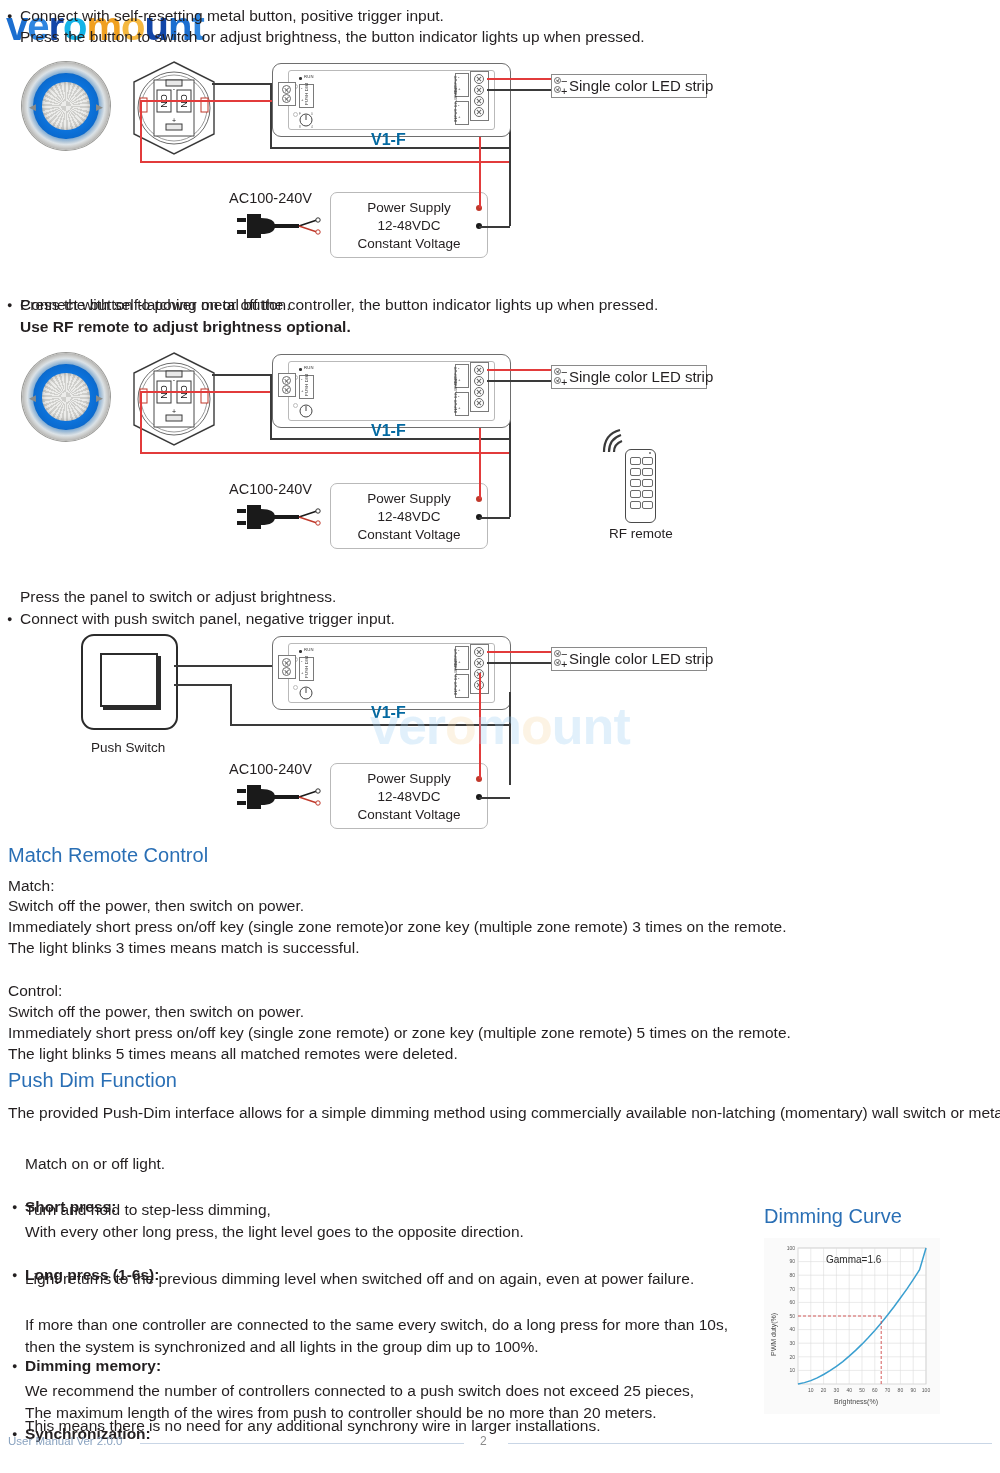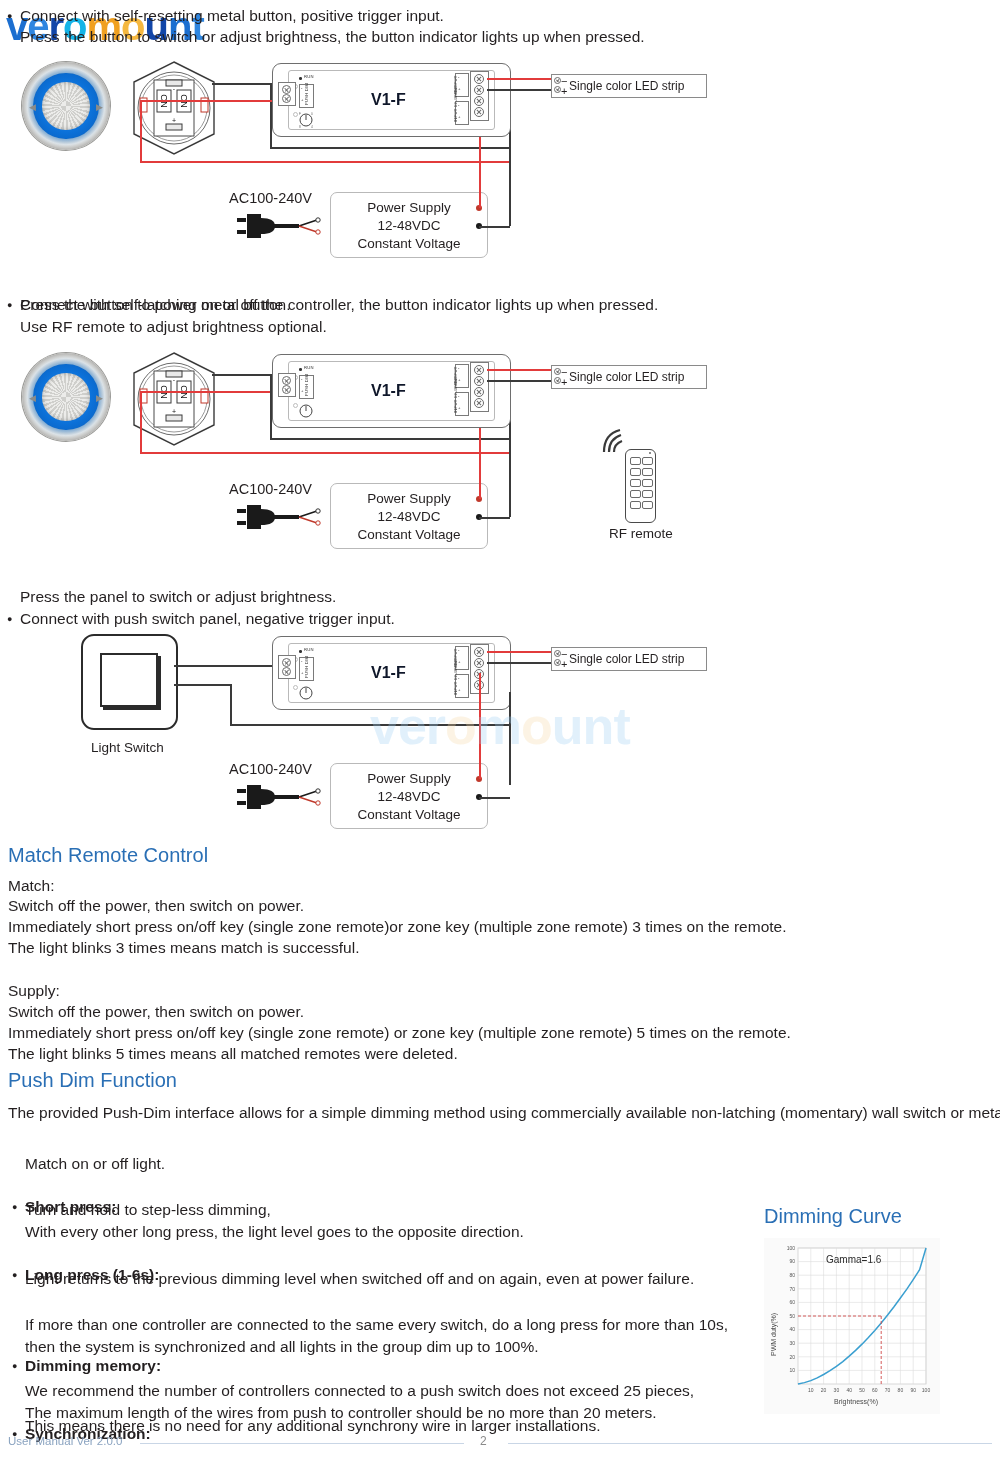--- a/index.html
+++ b/index.html
@@ -22,21 +22,21 @@
   .bullet::before{content:"\25CF";position:absolute;left:-13px;top:0;font-size:9px;line-height:22px;}
   .h2{color:#2a6fb5;font-size:20px;line-height:24px;}
   
   .wire{position:absolute;background:#3a3a3a;}
   .wire.red{background:#e23b3b;}
   .wire.h{height:1.6px;}
   .wire.v{width:1.6px;}
   
   .ctrl{border:1.6px solid #6e6e6e;border-radius:9px;background:#fff;}
   .ctrl-inner{position:absolute;border:1px solid #b9b9b9;border-radius:3px;background:#fff;}
-  .ctrl-name{position:absolute;font-weight:700;font-size:16px;color:#0f172a;}
+  .ctrl-name{position:absolute;font-weight:700;font-size:16px;color:#0369a1;margin-top:40px;}
   .tinytxt{position:absolute;font-size:4.2px;line-height:5px;color:#333;letter-spacing:.2px;}
   .vtxt{transform:rotate(-90deg);transform-origin:left top;white-space:nowrap;}
   .term-blk{position:absolute;border:1px solid #7a7a7a;background:#fff;}
   .screw{position:absolute;border:1px solid #6a6a6a;border-radius:50%;background:#fff;}
   .screw::before,.screw::after{content:"";position:absolute;background:#6a6a6a;}
   .screw::before{left:50%;top:1px;bottom:1px;width:.9px;transform:translateX(-50%) rotate(45deg);}
   .screw::after{top:50%;left:1px;right:1px;height:.9px;transform:translateY(-50%) rotate(45deg);}
   .hole{position:absolute;width:3.4px;height:3.4px;border:1px solid #bdbdbd;border-radius:50%;}
   .runled{position:absolute;width:2.6px;height:2.6px;background:#333;border-radius:50%;}
   
@@ -50,21 +50,21 @@
   .mbtn .cap{position:absolute;inset:23%;border-radius:50%;
     background:
       repeating-conic-gradient(from 0deg,#ececea 0deg 6deg,#cfcfcc 6deg 12deg);
     box-shadow:inset 0 0 5px rgba(0,0,0,.25);}
   .mbtn .arrowL,.mbtn .arrowR{position:absolute;font-size:9px;color:#8b8b88;top:46%;}
   
   .psbox{position:absolute;border:1.5px solid #b9b9b9;border-radius:7px;background:#fff;}
   .pstxt{text-align:center;font-size:13.5px;line-height:18px;color:#231f20;}
   
   .strip{position:absolute;border:1px solid #8a8a8a;background:#fff;}
-  .striptxt{position:absolute;font-size:12px;line-height:16px;white-space:nowrap;color:#231f20;}
+  .striptxt{position:absolute;font-size:15px;line-height:16px;white-space:nowrap;color:#231f20;}
   
   .rfbody{position:absolute;border:1.6px solid #4a4a4a;border-radius:6px;background:#fff;}
   .rfkey{position:absolute;border:1.2px solid #6a6a6a;border-radius:2px;background:#fff;}
   
   .pswpanel{position:absolute;border:2.2px solid #2b2b2b;border-radius:13px;background:#fff;}
   .pswinner{position:absolute;border:2.2px solid #2b2b2b;background:#fff;
             box-shadow:3px 3px 0 0 #2b2b2b;}
   
   .chartwrap{position:absolute;background:#fafafa;}
   .axislbl{position:absolute;font-size:6px;color:#4a4a4a;}
@@ -187,21 +187,21 @@
   <div class="pstxt">Constant Voltage</div>
 </div>
 <div class="abs" style="left:476px;top:205px;width:6px;height:6px;background:#c0392b;border-radius:50%;"></div>
 <div class="abs" style="left:476px;top:223px;width:6px;height:6px;background:#1a1a1a;border-radius:50%;"></div>
 <div class="wire v red" style="left:479px;top:162px;height:46px;"></div>
 <div class="wire v" style="left:509px;top:147px;height:79px;"></div>
 <div class="wire h" style="left:479px;top:226px;width:31px;"></div>
 
 <div class="abs para bullet" style="left:20px;top:272px;">Connect with self-latching metal button.</div>
 <div class="abs para" style="left:20px;top:294px;">Press the button to power on or off the controller, the button indicator lights up when pressed.</div>
-<div class="abs para" style="left:20px;top:316px;">Use RF remote to adjust brightness optional.</div>
+<div class="abs para" style="left:20px;top:316px;font-weight:bold;">Use RF remote to adjust brightness optional.</div>
 
 <div class="mbtn" style="left:22px;top:353px;width:88px;height:88px;">
   <div class="ring"></div>
     <div class="cap"></div>
   <div class="arrowL" style="left:8%;">◀</div>
     <div class="arrowR" style="right:8%;">▶</div>
 </div>
 <svg class="abs" style="left:126px;top:351px;" width="96" height="96">
   <polygon points="48,2 88,22 88,74 48,94 8,74 8,22" fill="#fff" stroke="#3a3a3a" stroke-width="1.4"></polygon>
   <circle cx="48" cy="48" r="36" fill="none" stroke="#6b6b6b" stroke-width="1"></circle>
@@ -311,21 +311,21 @@
   <div class="rfkey" style="left:16px;top:51px;width:9px;height:6px;"></div>
 </div>
 <div class="abs" style="left:609px;top:526px;font-size:13.5px;">RF remote</div>
 
 <div class="abs para bullet" style="left:20px;top:564px;">Connect with push switch panel, negative trigger input.</div>
 <div class="abs para" style="left:20px;top:586px;">Press the panel to switch or adjust brightness.</div>
 
 <div class="pswpanel" style="left:81px;top:634px;width:93px;height:92px;">
   <div class="pswinner" style="left:17px;top:17px;width:54px;height:50px;"></div>
 </div>
-<div class="abs" style="left:91px;top:740px;font-size:13.5px;">Light Switch</div>
+<div class="abs" style="left:91px;top:740px;font-size:13.5px;">Push Switch</div>
 <div class="wire h" style="left:174px;top:665px;width:105px;"></div>
 <div class="wire h" style="left:174px;top:684px;width:57px;"></div>
 <div class="wire v" style="left:230px;top:684px;height:41px;"></div>
 <div class="wire h" style="left:230px;top:724px;width:280px;"></div>
 
 <div class="ctrl abs" style="left:272px;top:636px;width:237px;height:72px;">
   <div class="ctrl-inner" style="left:15px;top:6px;right:15px;bottom:6px;"></div>
   <div class="ctrl-name" style="left:98px;top:27px;">V1-F</div>
   <div class="runled" style="left:26px;top:13px;"></div>
   <div class="tinytxt" style="left:31px;top:10px;">RUN</div>
@@ -390,21 +390,21 @@
 <div class="wire v red" style="left:479px;top:735px;height:44px;"></div>
 <div class="wire h" style="left:479px;top:797px;width:31px;"></div>
 
 <div class="wm wm-mid"><span class="a">ver</span><span class="b">o</span><span class="a">m</span><span class="b">o</span><span class="a">unt</span></div>
 
 <div class="abs h2" style="left:8px;top:843px;">Match Remote Control</div>
 <div class="abs para" style="left:8px;top:875px;">Match:</div>
 <div class="abs para" style="left:8px;top:895px;">Switch off the power, then switch on power.</div>
 <div class="abs para" style="left:8px;top:916px;">Immediately short press on/off key (single zone remote)or zone key (multiple zone remote) 3 times on the remote.</div>
 <div class="abs para" style="left:8px;top:937px;">The light blinks 3 times means match is successful.</div>
-<div class="abs para" style="left:8px;top:980px;">Supply:</div>
+<div class="abs para" style="left:8px;top:980px;">Control:</div>
 <div class="abs para" style="left:8px;top:1001px;">Switch off the power, then switch on power.</div>
 <div class="abs para" style="left:8px;top:1022px;">Immediately short press on/off key (single zone remote) or zone key (multiple zone remote) 5 times on the remote.</div>
 <div class="abs para" style="left:8px;top:1043px;">The light blinks 5 times means all matched remotes were deleted.</div>
 
 <div class="abs h2" style="left:8px;top:1068px;">Push Dim Function</div>
 <div class="abs para" style="left:8px;top:1102px;">The provided Push-Dim interface allows for a simple dimming method using commercially available non-latching (momentary) wall switch or metal button.</div>
 
 <div class="abs para bullet" style="left:25px;top:1130px;font-weight:600;">Short press:</div>
 <div class="abs para" style="left:25px;top:1153px;">Match on or off light.</div>
 

